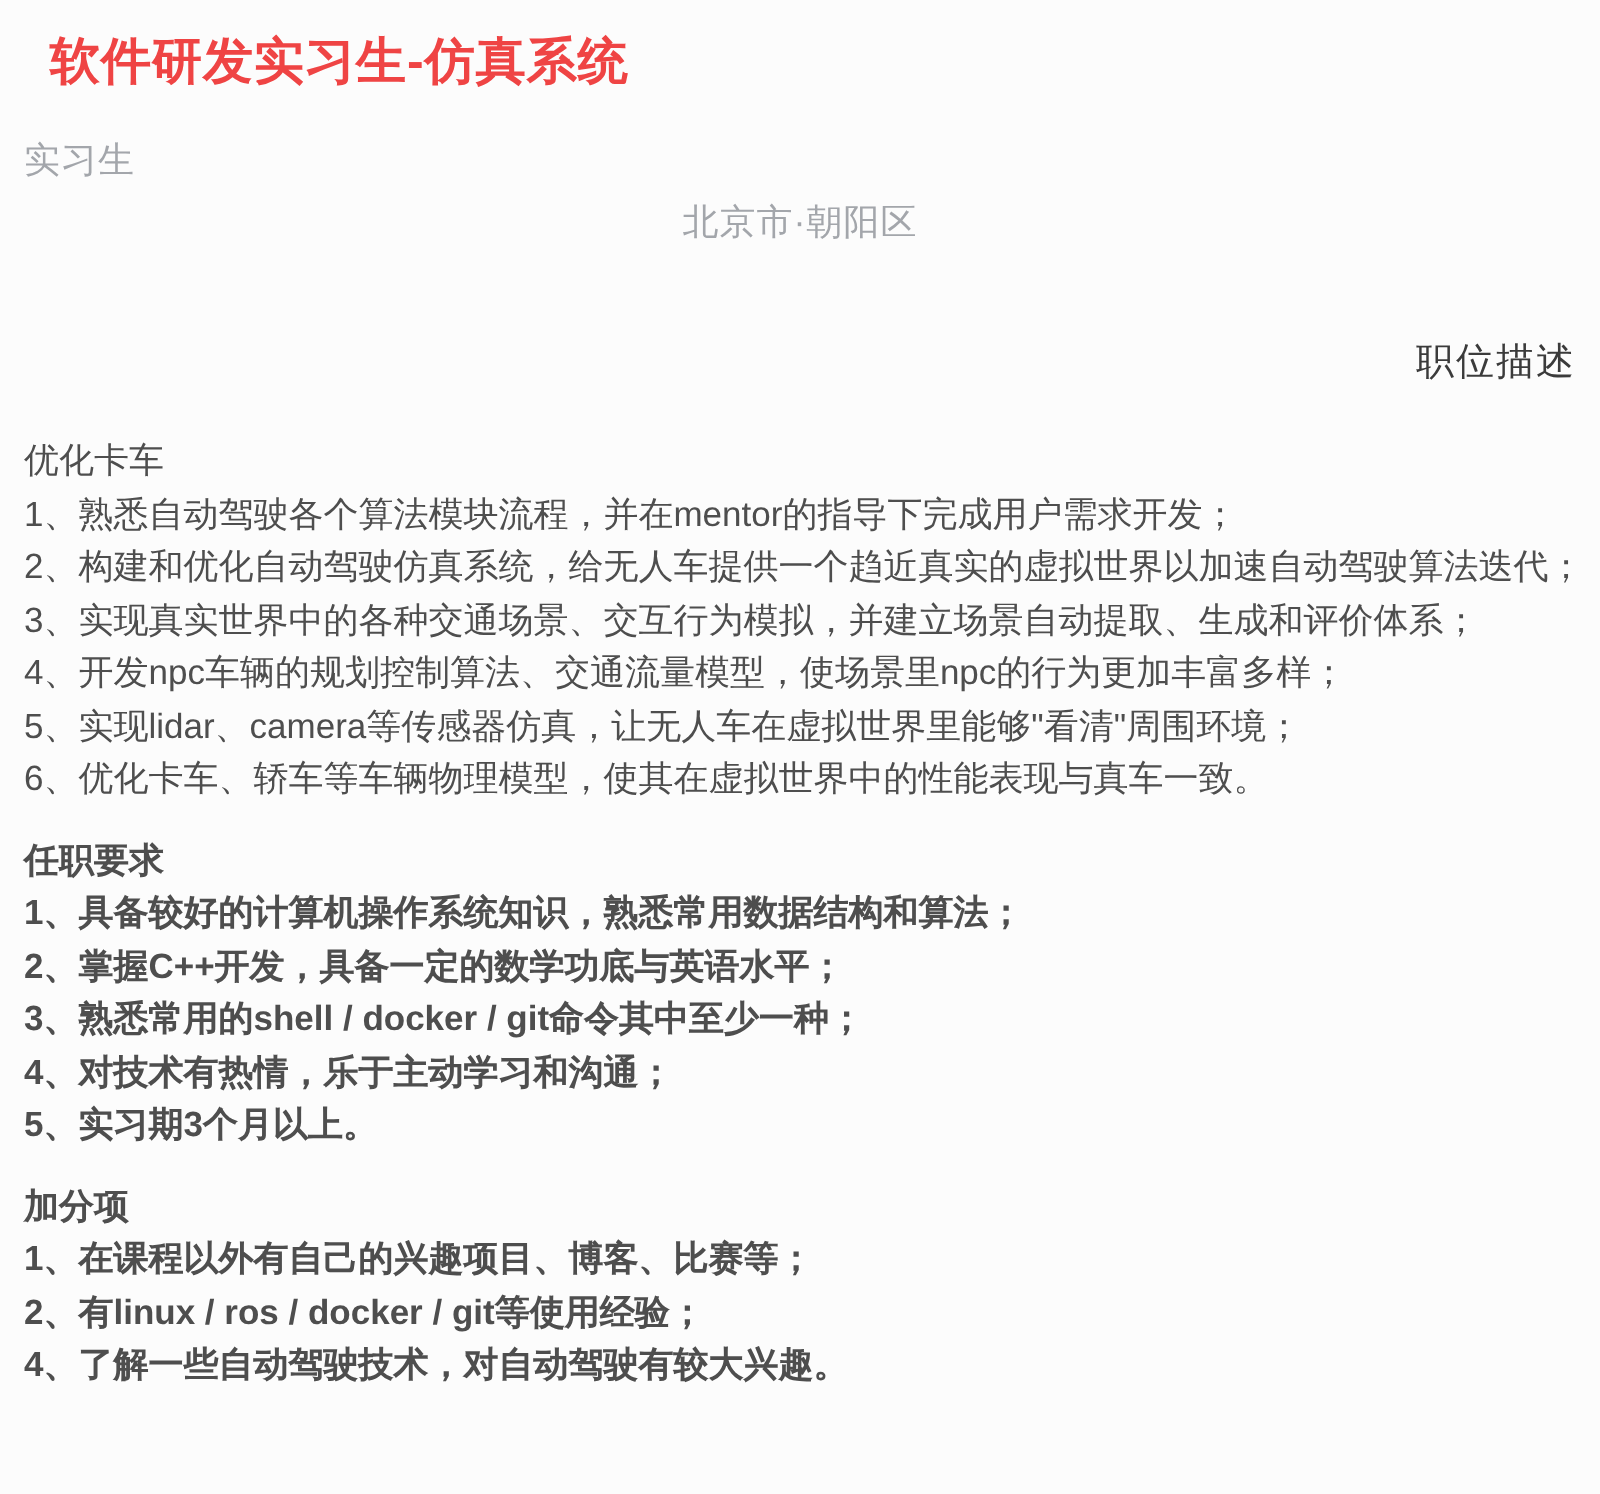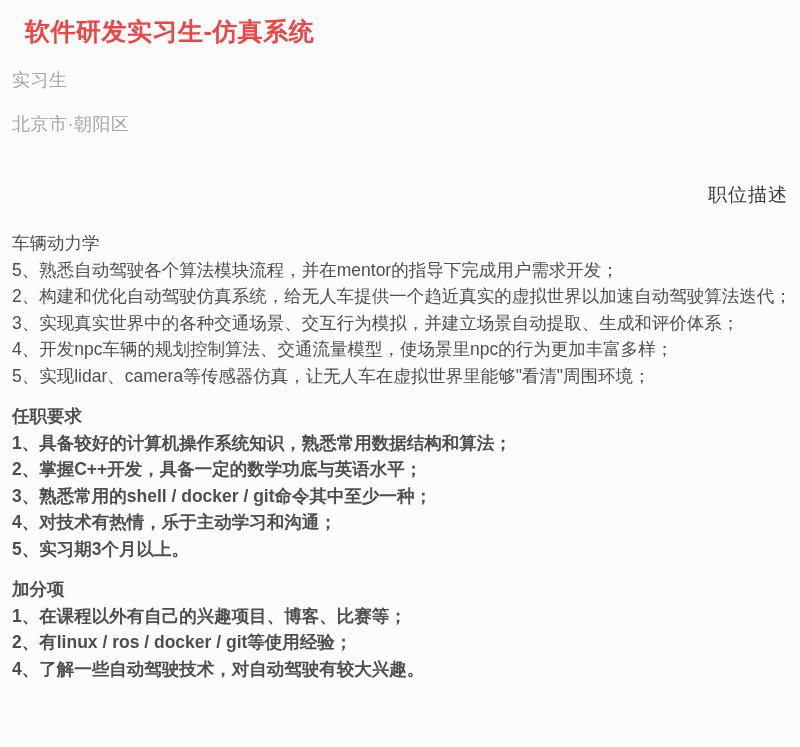--- a/index.html
+++ b/index.html
@@ -22,21 +22,21 @@
     color: #ef4444;
     letter-spacing: 0.5px;
   }
   .meta {
     font-size: 18px;
     line-height: 20px;
     color: #a3a6ab;
     letter-spacing: 0.5px;
   }
   .meta-type { margin-top: 22px; }
-  .meta-loc  { margin-top: 24px; }
+  .meta-loc  { margin-top: 11px; text-align: center; }
   .desc-title {
     margin: 48px 0 0 0;
     font-size: 19px;
     line-height: 26px;
     font-weight: 400;
     color: #3b3b3b;
     letter-spacing: 1px;
     text-align: right;
   }
   .jd-body {
@@ -62,26 +62,27 @@
   <h1 class="job-title">软件研发实习生-仿真系统</h1>
 
   <div class="meta meta-type">实习生</div>
   <div class="meta meta-loc">北京市·朝阳区</div>
 
   <h2 class="desc-title">职位描述</h2>
 
   <div class="jd-body">
 
     <div class="jd-section">
-      <div class="sec-heading">车辆动力学</div>
-      <div class="line">5、熟悉自动驾驶各个算法模块流程，并在mentor的指导下完成用户需求开发；</div>
+      <div class="sec-heading">优化卡车</div>
+      <div class="line">1、熟悉自动驾驶各个算法模块流程，并在mentor的指导下完成用户需求开发；</div>
       <div class="line">2、构建和优化自动驾驶仿真系统，给无人车提供一个趋近真实的虚拟世界以加速自动驾驶算法迭代；</div>
       <div class="line">3、实现真实世界中的各种交通场景、交互行为模拟，并建立场景自动提取、生成和评价体系；</div>
       <div class="line">4、开发npc车辆的规划控制算法、交通流量模型，使场景里npc的行为更加丰富多样；</div>
       <div class="line">5、实现lidar、camera等传感器仿真，让无人车在虚拟世界里能够"看清"周围环境；</div>
+      <div class="line">6、优化卡车、轿车等车辆物理模型，使其在虚拟世界中的性能表现与真车一致。</div>
     </div>
 
     <div class="jd-section">
       <div class="sec-heading">任职要求</div>
       <div class="line">1、具备较好的计算机操作系统知识，熟悉常用数据结构和算法；</div>
       <div class="line">2、掌握C++开发，具备一定的数学功底与英语水平；</div>
       <div class="line">3、熟悉常用的shell / docker / git命令其中至少一种；</div>
       <div class="line">4、对技术有热情，乐于主动学习和沟通；</div>
       <div class="line">5、实习期3个月以上。</div>
     </div>

